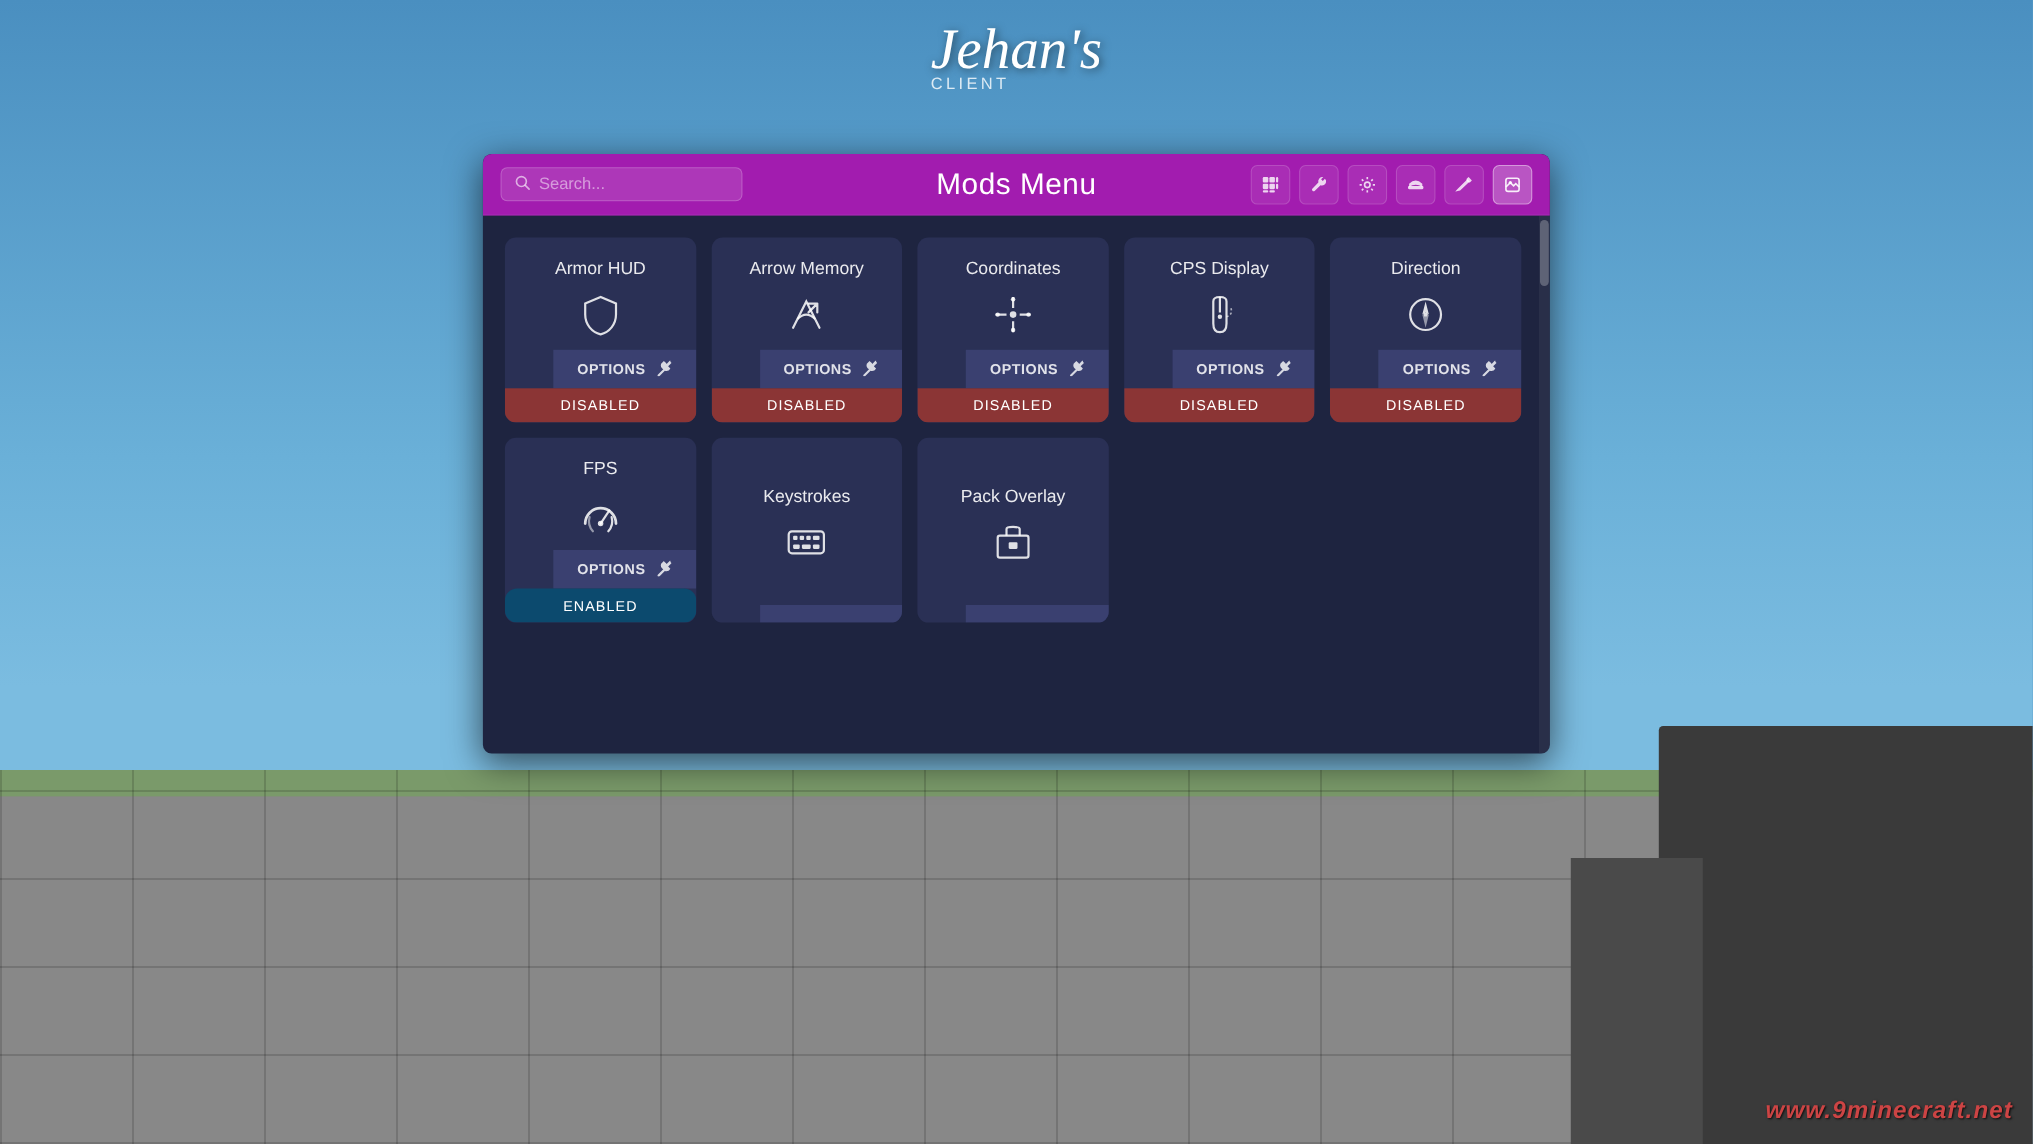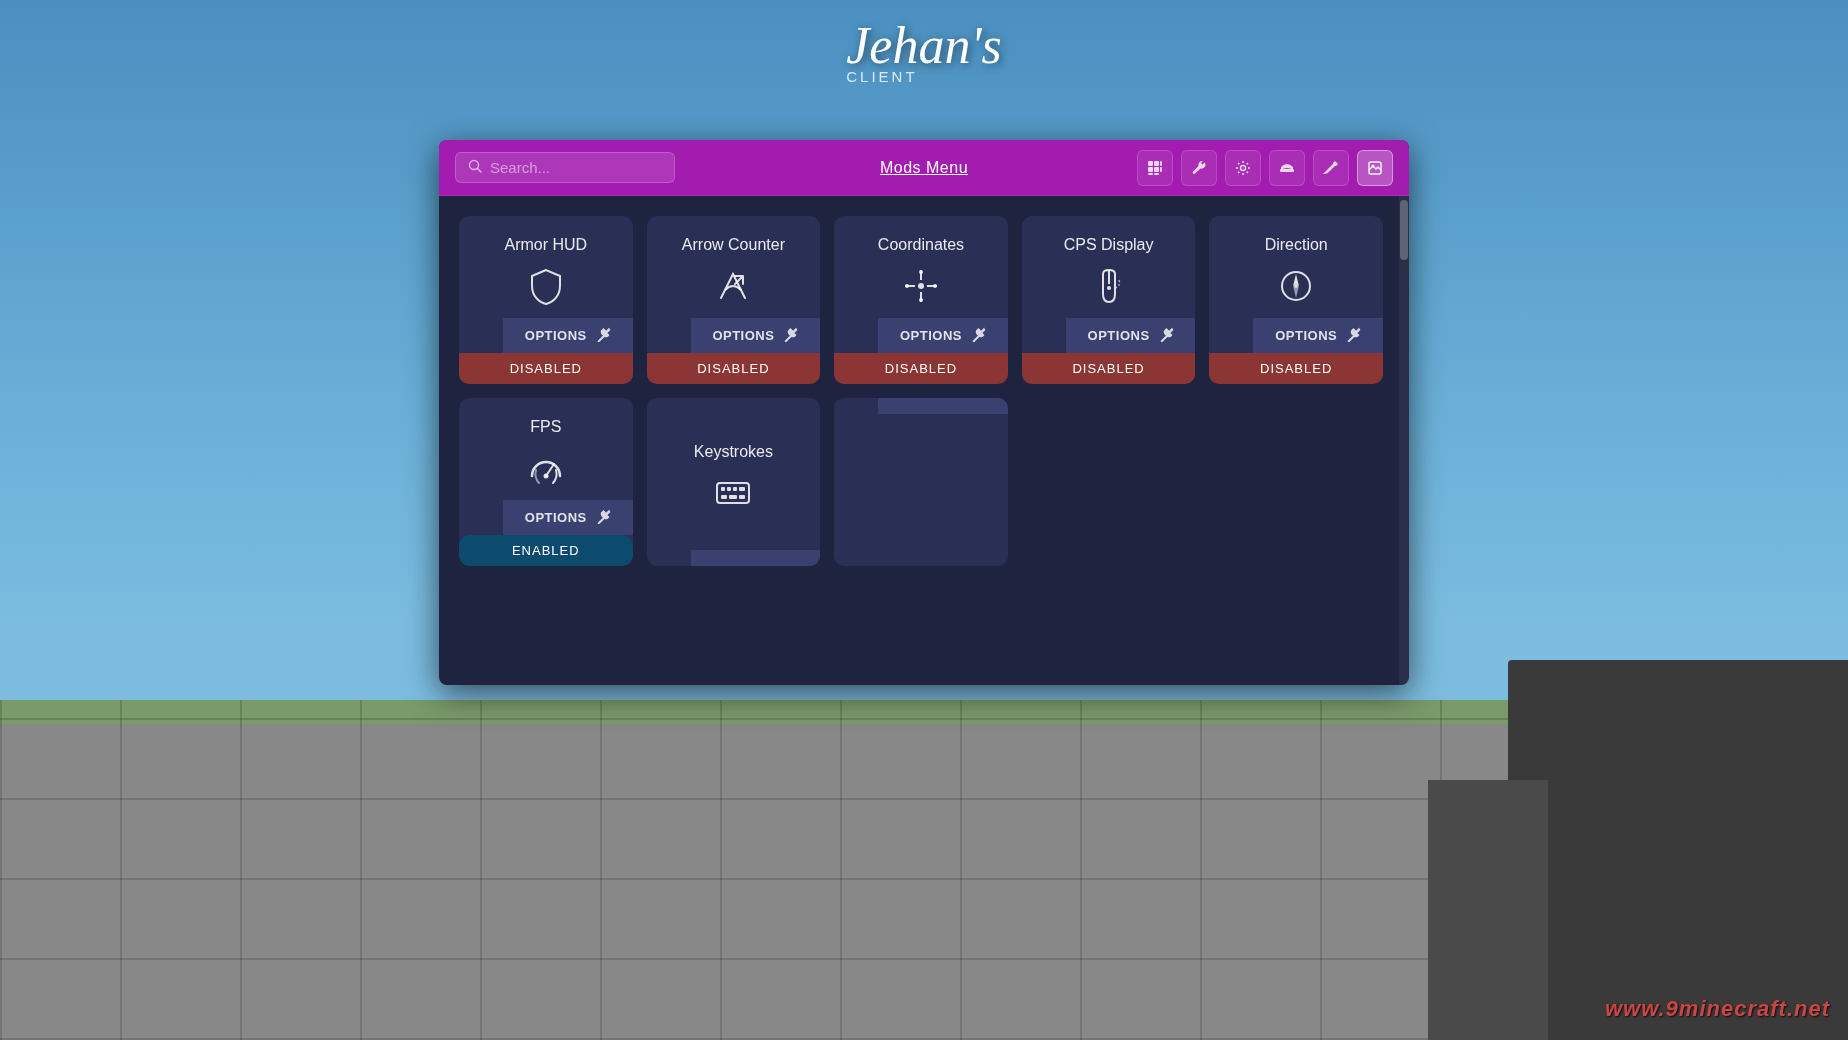--- a/index.html
+++ b/index.html
@@ -152,27 +152,26 @@
       outline: none;
       color: rgba(255,255,255,0.8);
       font-size: 15px;
       width: 100%;
     }
     .search-input::placeholder {
       color: rgba(255,255,255,0.5);
     }
     .modal-title {
       color: white;
-      font-size: 16px;
+      font-size: 27px;
       font-weight: 500;
       letter-spacing: 0.5px;
       position: absolute;
       left: 50%;
       transform: translateX(-50%);
-      text-decoration: underline;
     }
     .header-icons {
       display: flex;
       gap: 8px;
       align-items: center;
     }
     .header-icon-btn {
       width: 36px;
       height: 36px;
       border-radius: 6px;
@@ -403,21 +402,21 @@
     <span>
       <svg width="16" height="16" viewBox="0 0 16 16" fill="rgba(255,255,255,0.8)">
         <path d="M14.5 2c-.2-.2-.5-.2-.7 0L11 4.8 10.5 4 9.2 2.8l-.7-.7L6 4.6c-.8 2 .2 4.2 2 5l-5 5c-.4.4-.4 1 0 1.4.4.4 1 .4 1.4 0l5-5c1.8.8 4 0 5-2l-2-2 2.8-2.8c.2-.2.2-.5 0-.7l-.7-.5z"></path>
       </svg>
     </span>
             </div>
             <div class="mod-card-status status-disabled">DISABLED</div>
           </div>
           <div class="mod-card">
             <div class="mod-card-top">
-              <div class="mod-card-name">Arrow Counter</div>
+              <div class="mod-card-name">Arrow Memory</div>
               <div class="mod-card-icon">
                 <svg width="40" height="40" viewBox="0 0 40 40" fill="none">
       <path d="M8 32 L20 8 L32 32" stroke="rgba(255,255,255,0.85)" stroke-width="2" fill="none" stroke-linecap="round"></path>
       <path d="M12 24 Q20 16 28 24" stroke="rgba(255,255,255,0.85)" stroke-width="2" fill="none"></path>
       <path d="M30 10 L22 18 M30 10 L22 10 M30 10 L30 18" stroke="rgba(255,255,255,0.85)" stroke-width="2" stroke-linecap="round"></path>
     </svg>
               </div>
             </div>
             <div class="mod-card-options">
               <span>OPTIONS</span>
@@ -536,20 +535,30 @@
       <rect x="8" y="22" width="6" height="4" rx="1" fill="rgba(255,255,255,0.85)"></rect>
       <rect x="16" y="22" width="8" height="4" rx="1" fill="rgba(255,255,255,0.85)"></rect>
       <rect x="26" y="22" width="6" height="4" rx="1" fill="rgba(255,255,255,0.85)"></rect>
     </svg>
               </div>
             </div>
             <div class="mod-card-options">
     </div>
           </div>
           <div class="mod-card">
+            <div class="mod-card-top">
+              <div class="mod-card-name">Pack Overlay</div>
+              <div class="mod-card-icon">
+                <svg width="40" height="40" viewBox="0 0 40 40" fill="none">
+      <rect x="6" y="14" width="28" height="20" rx="2" stroke="rgba(255,255,255,0.85)" stroke-width="2" fill="none"></rect>
+      <path d="M14 14 L14 8 Q14 6 20 6 Q26 6 26 8 L26 14" stroke="rgba(255,255,255,0.85)" stroke-width="2" fill="none"></path>
+      <rect x="16" y="20" width="8" height="6" rx="1" fill="rgba(255,255,255,0.85)"></rect>
+    </svg>
+              </div>
+            </div>
             <div class="mod-card-options">
     </div>
           </div>
         </div>
     </div>
     <div class="scrollbar-track">
       <div class="scrollbar-thumb"></div>
     </div>
   </div>
 </div>

